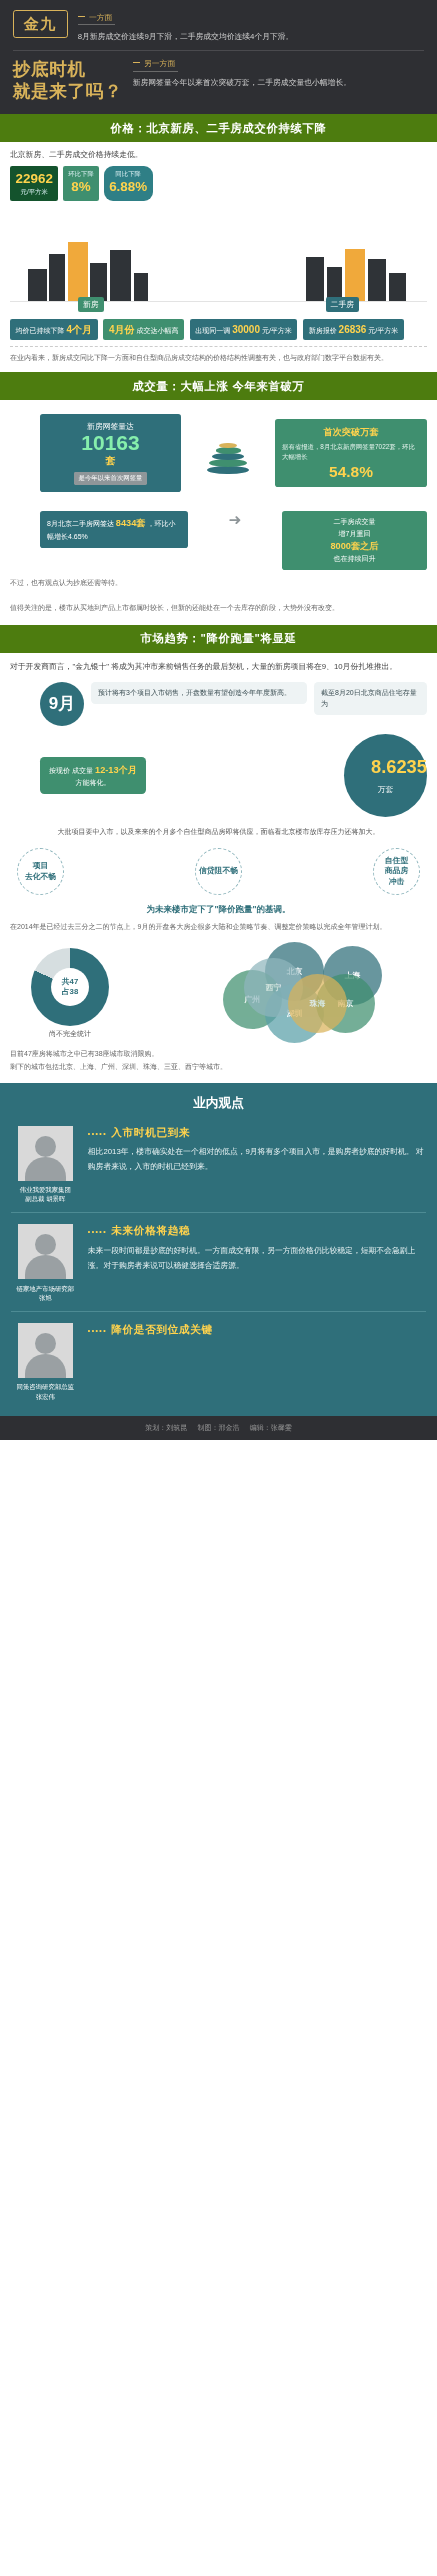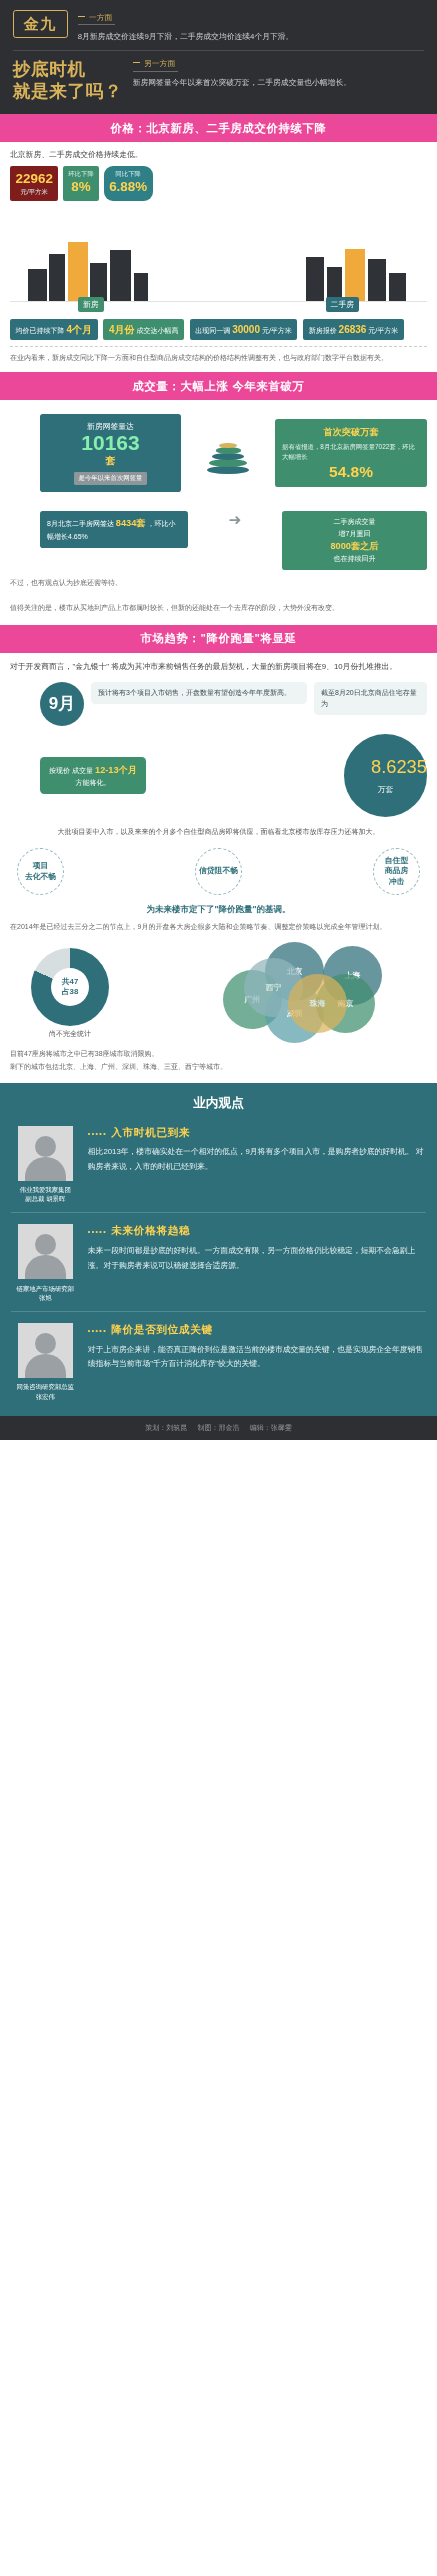--- a/index.html
+++ b/index.html
@@ -42,30 +42,30 @@
   .title-block { width:113px; flex:none; padding-top:2.8px;}
   .title-cn {
     color:#d9b35a; font-size:17.6px; font-weight:bold; line-height:1.25;
     font-family:Liberation Serif, serif; letter-spacing:0.7px;
   }
   .title-cn .l2 { display:block; }
   .hdr-bot-right{ flex:1; margin-left:7px;}
 
   
   .secbar {
-    background:#ec4899; color:#ffffff; text-align:center;
+    background:#4d7c0f; color:#ffffff; text-align:center;
     font-size:11.3px; font-weight:bold; padding:6.4px 0; letter-spacing:0.7px;
   }
 
   
   .sec1 { position:relative; background:#ffffff; padding:7px 10px 8.5px 10px; }
   .lead { font-size:7.8px; color:#444; }
   .chips { display:flex; gap:4.2px; margin-top:5.6px; align-items:stretch;}
   .chip {
-    background:#7f1d1d; color:#fff; border-radius:2.1px; padding:4.2px 5.6px;
+    background:#14532d; color:#fff; border-radius:2.1px; padding:4.2px 5.6px;
     font-size:7.8px; line-height:1.35; text-align:center; flex:none;
   }
   .chip .big { display:block; font-size:13.4px; font-weight:bold; color:#ffd34d; }
   .chip .sml { display:block; font-size:6.4px; color:#d8eef1; }
   .chip.green{ background:#3f8f6f; }
   .chip.teal{ background:#2f7f86;border-radius:9px; }
   .chip.wide{ flex:1; text-align:left; }
   .chip.wide .dn { font-size:11.3px; font-weight:bold; color:#ffd34d; display:block; text-align:center; letter-spacing:2.8px;}
   .chip .hl { color:#ffd34d; font-weight:bold; }
 
@@ -131,21 +131,21 @@
     width:44px;height:44px;border-radius:50%;background:#2f6f7a;color:#fff;
     display:flex;align-items:center;justify-content:center;font-size:17px;font-weight:bold;flex:none;
   }
   .bubble{
     background:#eef3f4;border-radius:4.2px;padding:5.6px 7px;font-size:7px;color:#3a4d52;line-height:1.6;
   }
   .circle-big{
     width:83px;height:83px;border-radius:50%;background:#2f6f7a;color:#fff;
     display:flex;flex-direction:column;align-items:center;justify-content:center;flex:none;
   }
-  .circle-big .v{ font-size:18.3px;font-weight:normal;color:#ffd34d;margin-left:27px;}
+  .circle-big .v{ font-size:18.3px;font-weight:bold;color:#ffd34d;margin-left:27px;}
   .circle-big .u{ font-size:7.8px;margin-top:6px;}
   .pill-left{
     background:#3f8f6f;color:#fff;border-radius:4.2px;padding:5.6px 7px;font-size:7px;line-height:1.6;width:106px;text-align:center;
   }
   .pill-left b{ color:#ffd34d; font-size:9.2px;}
   .q4 { display:flex; justify-content:space-between; margin-top:10px;}
   .qitem{ width:61px; text-align:center;}
   .qcirc{
     width:47px;height:47px;border-radius:50%;border:1.4px dashed #8fb6bd;margin:0 auto;
     display:flex;align-items:center;justify-content:center;color:#2f6f7a;font-size:7.8px;line-height:1.35;font-weight:bold;
@@ -454,21 +454,20 @@
             <div class="head"></div>
             <div class="body"></div>
           </div>
         <div class="op-name" style="white-space:pre-line">同策咨询研究部总监
 张宏伟</div>
       </div>
       <div class="op-right">
         <div class="op-title">
           <span class="dots">•••••</span><span>降价是否到位成关键</span>
         </div>
-        <div class="op-text">对于上市房企来讲，能否真正降价到位是激活当前的楼市成交量的关键，也是实现房企全年度销售绩指标与当前市场"千方百计消化库存"较大的关键。</div>
       </div>
     </div>
   </div>
 
   <div class="footer">
     <span>策划：刘筑昆</span>
     <span>制图：邢金浩</span>
     <span>编辑：张馨雯</span>
   </div>
 

